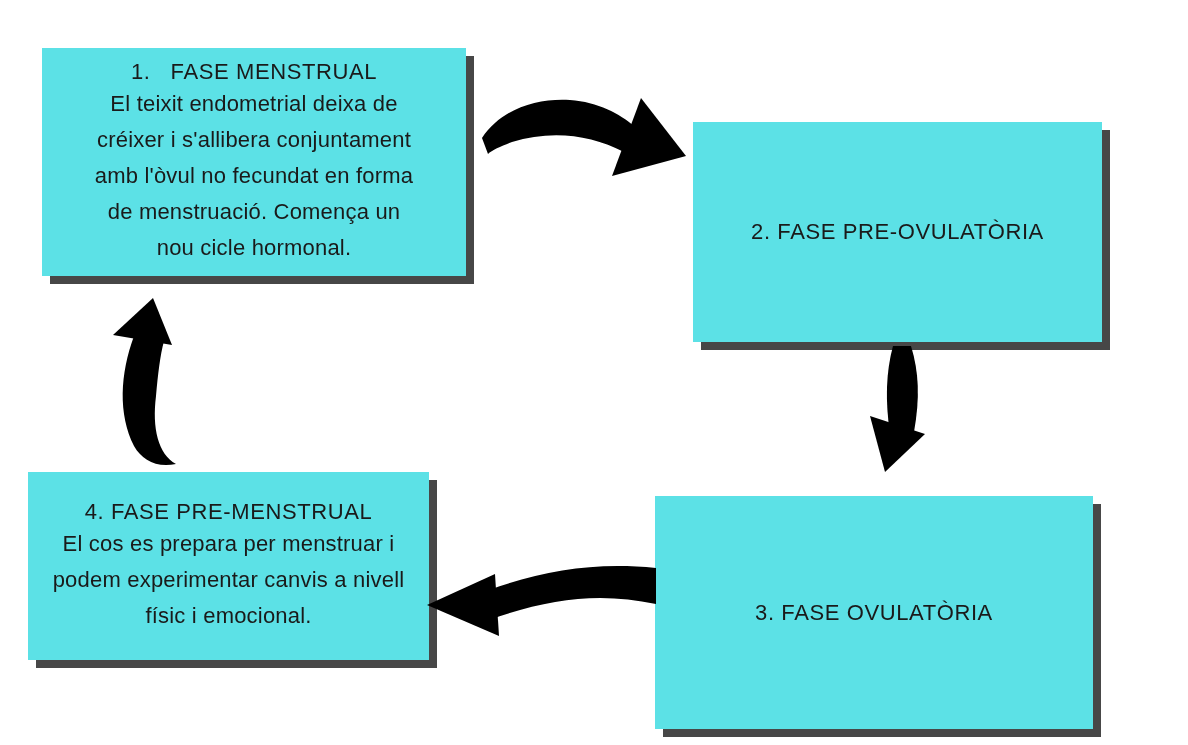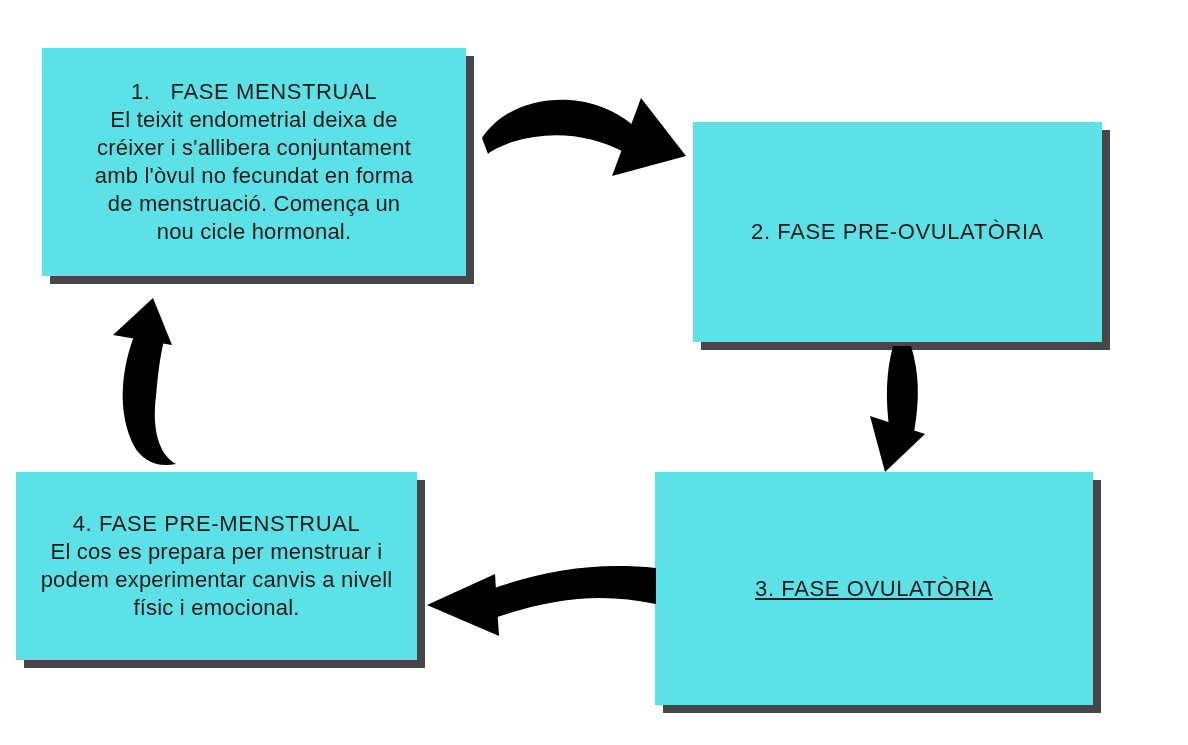--- a/index.html
+++ b/index.html
@@ -32,28 +32,28 @@
   .phase-title {
     white-space: pre-wrap;
     font-size: 22px;
     line-height: 28px;
     letter-spacing: 0.6px;
     font-weight: 500;
   }
   .phase-body {
     white-space: pre-wrap;
     font-size: 22px;
-    line-height: 28px;
+    line-height: 36px;
     letter-spacing: 0.2px;
     font-weight: 500;
   }
   #box1 { left: 42px;  top: 48px;  width: 424px; height: 228px; }
   #box2 { left: 693px; top: 122px; width: 409px; height: 220px; }
-  #box3 { left: 655px; top: 472px; width: 438px; height: 233px; text-decoration: underline; }
-  #box4 { left: 16px;  top: 472px; width: 401px; height: 188px; }
+  #box3 { left: 655px; top: 496px; width: 438px; height: 233px; }
+  #box4 { left: 28px;  top: 472px; width: 401px; height: 188px; }
   .arrow {
     position: absolute;
   }
   .arrow path { fill: #000000; }
   #arrow12 { left: 478px; top: 86px;  width: 222px; height: 134px; }
   #arrow23 { left: 862px; top: 344px; width: 100px; height: 132px; }
   #arrow34 { left: 425px; top: 556px; width: 245px; height: 108px; }
   #arrow41 { left: 110px; top: 296px; width: 125px; height: 178px; }
 </style>
 </head>

